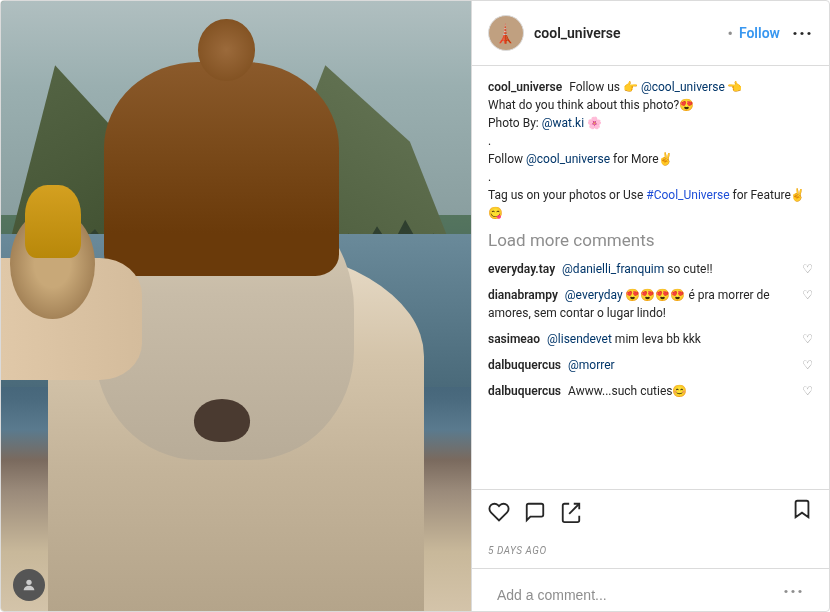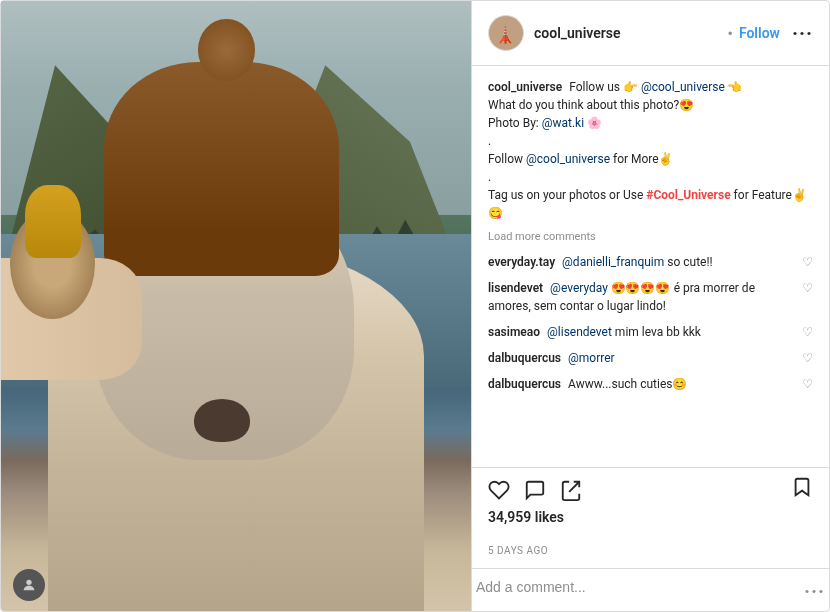--- a/index.html
+++ b/index.html
@@ -270,21 +270,21 @@
     }
     .comment-heart {
       color: #8e8e8e;
       font-size: 12px;
       cursor: pointer;
       margin-left: 8px;
       margin-top: 2px;
       flex-shrink: 0;
     }
     .load-more-comments {
-      font-size: 11px;
+      font-size: 17px;
       color: #8e8e8e;
       cursor: pointer;
       margin-bottom: 10px;
       margin-top: 2px;
     }
 
     
     .post-actions {
       border-top: 1px solid #dbdbdb;
       padding: 8px 16px 6px;
@@ -328,28 +328,29 @@
       color: #262626;
       margin-top: 6px;
     }
     .post-timestamp {
       font-size: 10px;
       color: #8e8e8e;
       text-transform: uppercase;
       letter-spacing: 0.5px;
       margin-top: 20px;
       margin-bottom: 6px;
+      font-style: italic;
     }
 
     
     .post-add-comment {
       border-top: 1px solid #dbdbdb;
-      padding: 10px 4px;
-      display: flex;
-      align-items: flex-start;
+      padding: 10px 25px;
+      display: flex;
+      align-items: flex-end;
       flex-shrink: 0;
     }
     .add-comment-input {
       flex: 1;
       border: none;
       outline: none;
       font-size: 14px;
       color: #262626;
       background: transparent;
     }
@@ -361,22 +362,21 @@
       font-size: 20px;
       font-weight: 700;
       cursor: pointer;
       letter-spacing: 1px;
     }
     .mention-link {
       color: #003569;
       font-weight: 400;
     }
     .hashtag-link {
-      color: #ef4444;
-      font-weight: bold;
+      color: #1d4ed8;
     }
   </style>
 </head>
 <body>
 
 <div class="post-container">
 
   <div class="post-image">
     <div class="image-placeholder">
       <div class="scene-sky"></div>
@@ -427,21 +427,21 @@
       <div class="comment-row">
         <div class="comment-content">
           <span class="comment-username">everyday.tay</span>
           <span class="comment-text"><span class="mention-link">@danielli_franquim</span> so cute!!</span>
         </div>
         <span class="comment-heart">♡</span>
       </div>
 
       <div class="comment-row">
         <div class="comment-content">
-          <span class="comment-username">lisendevet</span>
+          <span class="comment-username">dianabrampy</span>
           <span class="comment-text"><span class="mention-link">@everyday</span> 😍😍😍😍 é pra morrer de amores, sem contar o lugar lindo!</span>
         </div>
         <span class="comment-heart">♡</span>
       </div>
 
       <div class="comment-row">
         <div class="comment-content">
           <span class="comment-username">sasimeao</span>
           <span class="comment-text"><span class="mention-link">@lisendevet</span> mim leva bb kkk</span>
         </div>
@@ -484,21 +484,20 @@
             <line x1="10" y1="14" x2="21" y2="3" stroke="#262626" stroke-width="2"></line>
             <path d="M21 16v5a2 2 0 0 1-2 2H5a2 2 0 0 1-2-2V5a2 2 0 0 1 2-2h5" stroke="#262626" stroke-width="2" fill="none"></path>
           </svg>
         </span>
         <span class="action-icon-bookmark">
           <svg viewBox="0 0 24 24">
             <path d="M19 21l-7-5-7 5V5a2 2 0 0 1 2-2h10a2 2 0 0 1 2 2z" stroke="#262626" stroke-width="2" fill="none"></path>
           </svg>
         </span>
       </div>
-      <div class="post-likes">34,959 likes</div>
       <div class="post-timestamp">5 DAYS AGO</div>
     </div>
 
     <div class="post-add-comment">
       <input class="add-comment-input" type="text" placeholder="Add a comment..." style="">
       <span class="add-comment-dots">···</span>
     </div>
 
   </div>
 </div>

